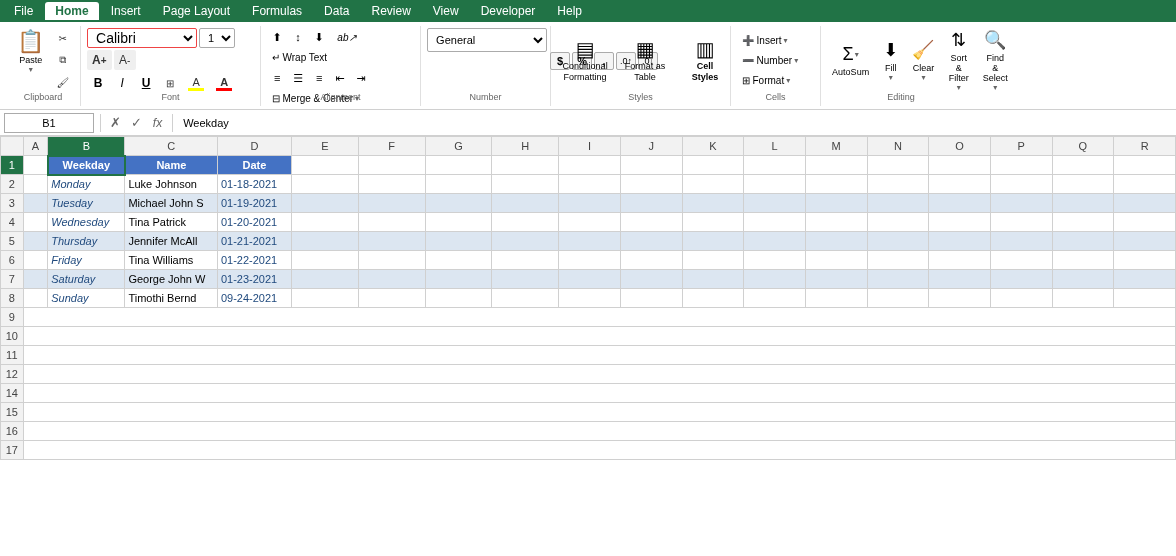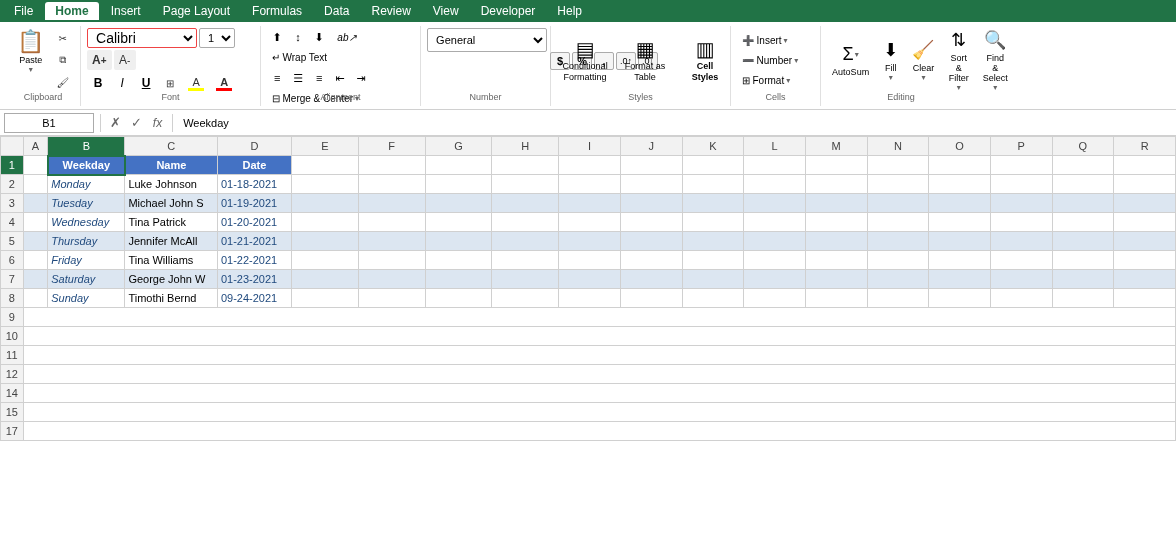--- a/index.html
+++ b/index.html
@@ -859,18 +859,22 @@
         </tr>
       <tr>
           <td class="row-header">14</td>
           <td class="data-cell" colspan="18"></td>
         </tr>
       <tr>
           <td class="row-header">15</td>
           <td class="data-cell" colspan="18"></td>
         </tr>
       <tr>
+          <td class="row-header">16</td>
+          <td class="data-cell" colspan="18"></td>
+        </tr>
+      <tr>
           <td class="row-header">17</td>
           <td class="data-cell" colspan="18"></td>
         </tr>
     </tbody>
   </table>
 </div>
 
 </body></html>

